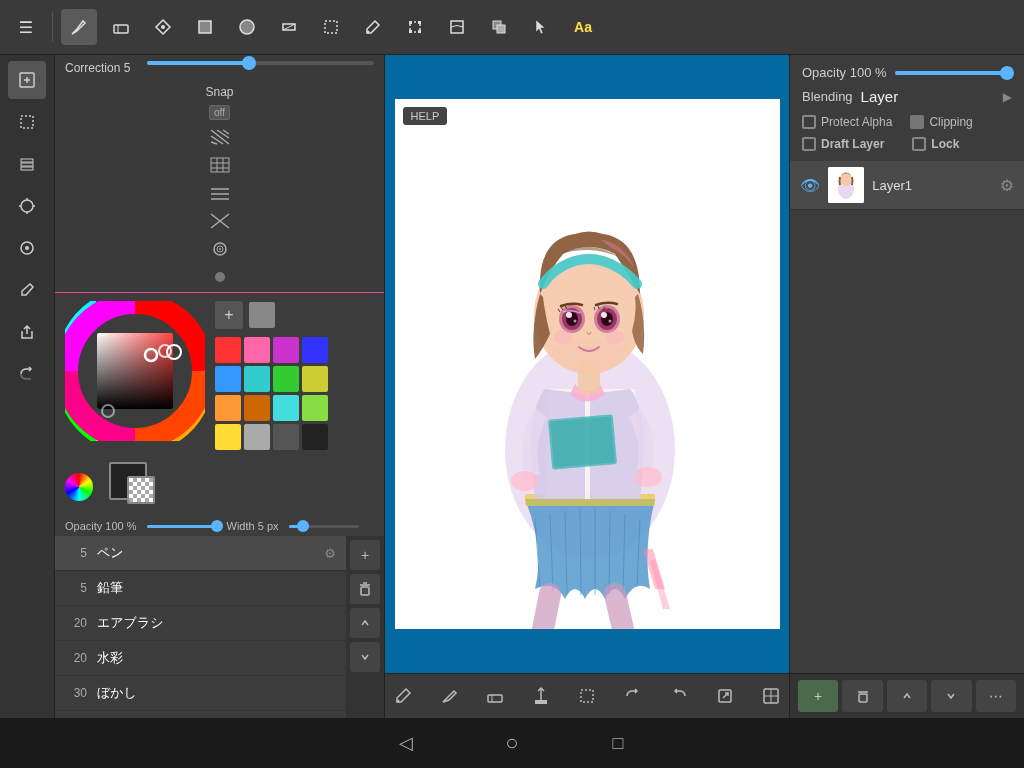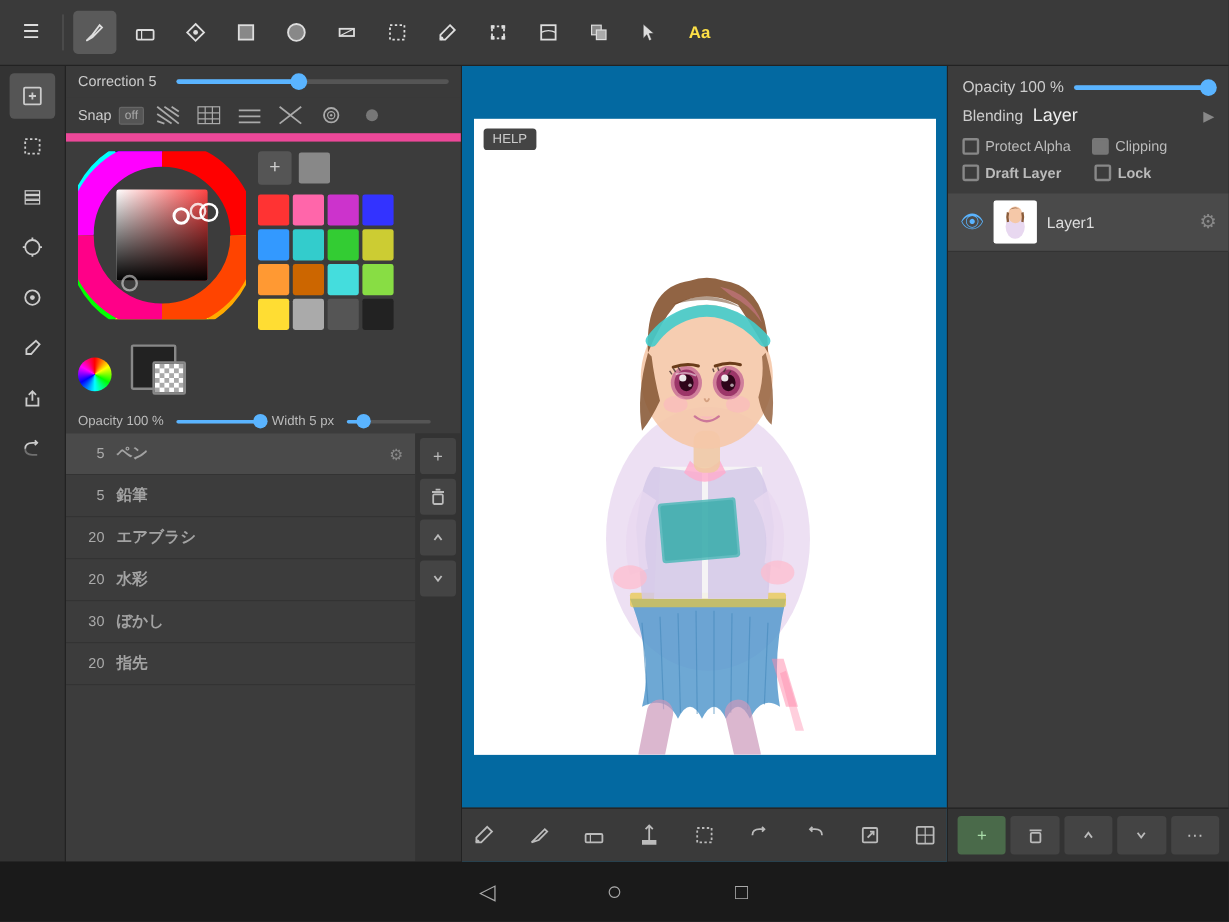--- a/index.html
+++ b/index.html
@@ -79,21 +79,20 @@
       width: 330px;
       background: #3c3c3c;
       display: flex;
       flex-direction: column;
       border-right: 1px solid #222;
     }
 
     
     .correction-row {
       display: flex;
-      align-items: center;
       padding: 6px 10px;
       gap: 17px;
       background: #3a3a3a;
     }
     .correction-label {
       font-size: 12px;
       color: #ccc;
       white-space: nowrap;
     }
     .slider-container {
@@ -118,21 +117,22 @@
       cursor: pointer;
     }
 
     
     .snap-row {
       display: flex;
       align-items: center;
       padding: 4px 10px;
       gap: 6px;
       background: #3a3a3a;
-      border-bottom: 7px solid #ec4899;
+      border-bottom: 1px solid #ec4899;
+      flex-direction: column;
     }
     .snap-label {
       font-size: 12px;
       color: #ccc;
     }
     .snap-off-btn {
       background: #555;
       border: 1px solid #666;
       color: #aaa;
       font-size: 10px;
@@ -277,22 +277,21 @@
     }
     .brush-item.active { background: #4a4a4a; }
     .brush-size {
       font-size: 12px;
       color: #aaa;
       width: 22px;
       text-align: right;
     }
     .brush-name {
       font-size: 13px;
-      color: #a3a3a3;
-      font-weight: bold;
+      color: #ffffff;
     }
     .brush-settings-icon {
       margin-left: auto;
       color: #888;
       cursor: pointer;
     }
     .brush-list-actions {
       display: flex;
       flex-direction: column;
       gap: 4px;

